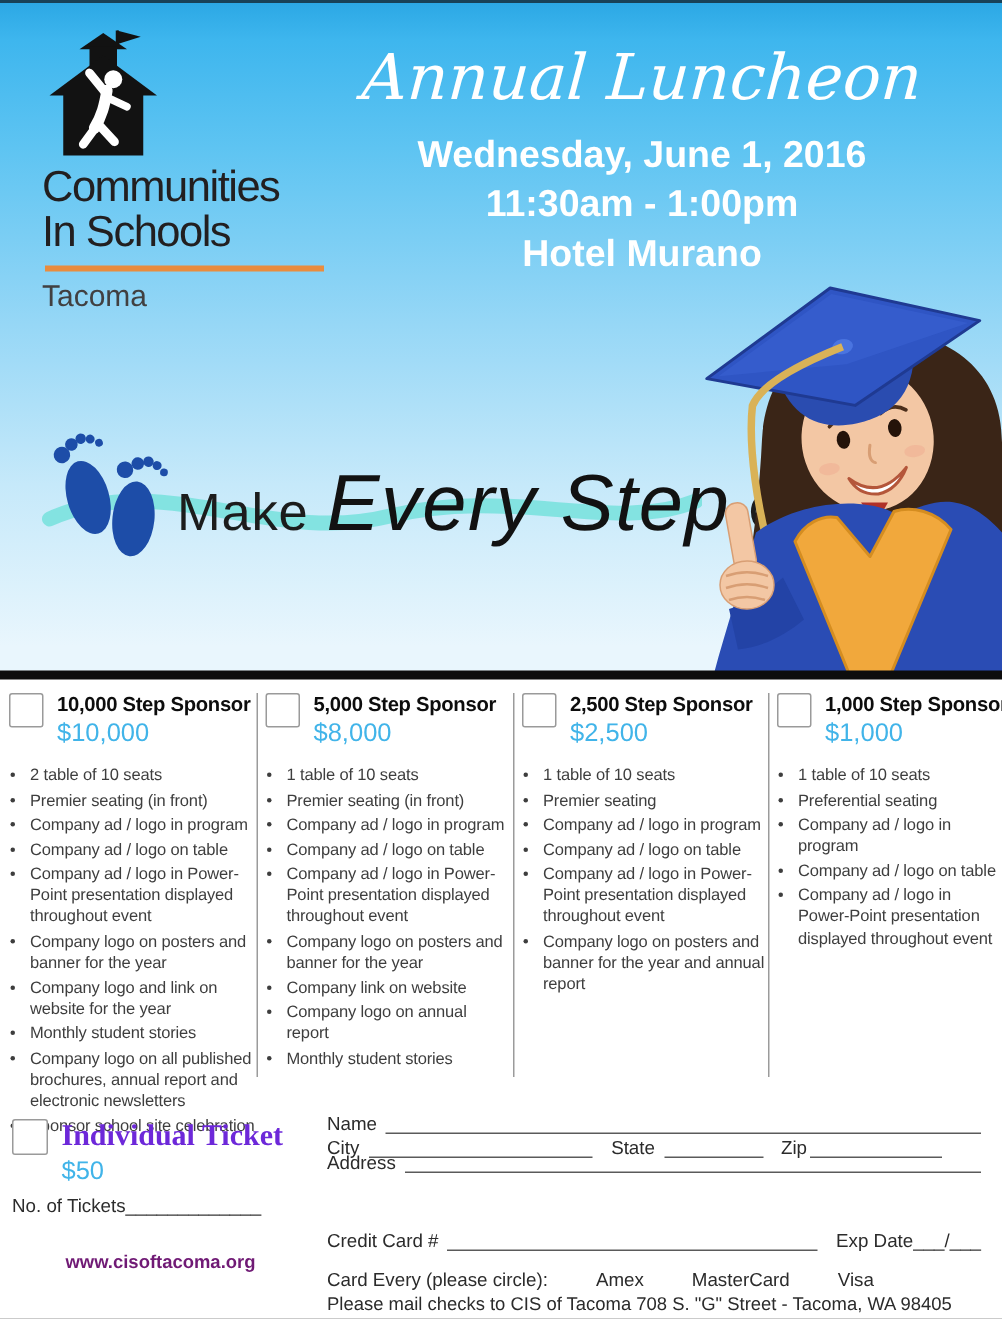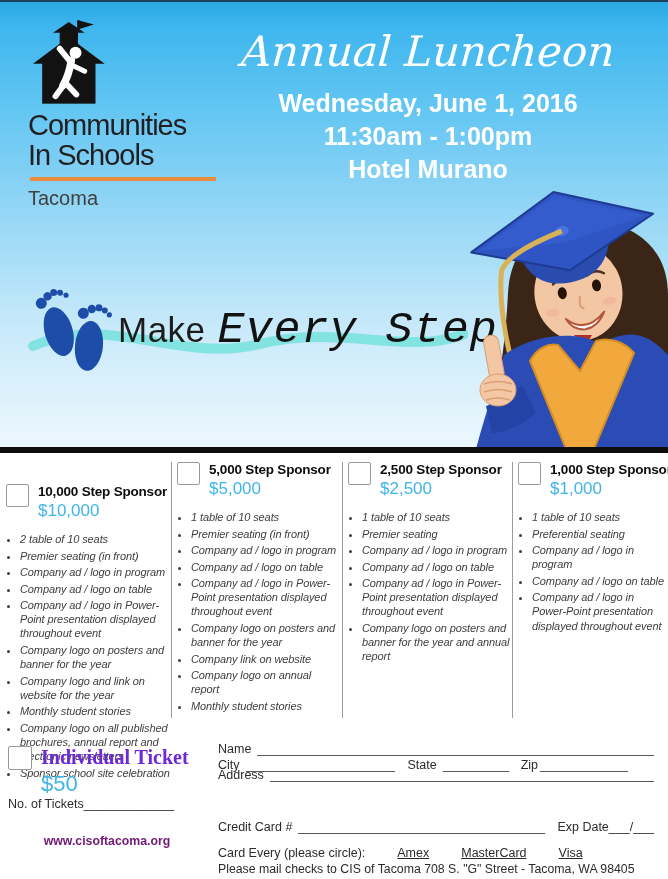--- a/index.html
+++ b/index.html
@@ -18,52 +18,52 @@
   .logo-city { font-size:20px; color:#414041; letter-spacing:0; }
 
   .event { position:absolute; left:232px; top:26px; width:392px; text-align:center; color:#ffffff; }
   .event-script { font-family:"DejaVu Serif", serif; font-style:italic; font-size:42px; line-height:52px; transform:skewX(-4deg); }
   .event-line { font-size:25px; font-weight:bold; line-height:33px; }
   .event-lines { margin-top:9px; }
 
   .wave-svg { position:absolute; left:28px; top:298px; }
   .tagline { position:absolute; left:118px; top:305px; display:flex; align-items:baseline; white-space:nowrap; }
   .tag-plain { font-size:35px; color:#1c1c1c; letter-spacing:.5px; }
-  .tag-script { font-family:Liberation Mono, monospace; font-style:italic; font-size:45px; color:#121212; margin:0 12px; letter-spacing:1px; }
+  .tag-script { font-family:Liberation Sans, sans-serif; font-style:italic; font-size:53px; color:#121212; margin:0 12px; letter-spacing:1px; }
   .footprints-svg { position:absolute; left:30px; top:276px; }
   .girl-svg { position:absolute; left:438px; top:185px; }
 
   .black-bar { position:absolute; left:0; top:447px; width:668px; height:6px; background:#0d0d0d; }
 
   
   .tier { position:absolute; top:462px; }
   .tier-head { display:flex; align-items:flex-start; }
   .checkbox { width:23px; height:23px; background:#fff; border:1.5px solid #9a9a9a; border-radius:2px; flex:0 0 auto; }
   .tier-titles { margin-left:9px; }
   .tier-title { font-size:13.5px; font-weight:bold; color:#0d0d0d; letter-spacing:-.2px; white-space:nowrap; }
   .tier-price { font-size:17px; color:#41b4e9; margin-top:2px; }
   .benefits { margin:11px 0 0 0; padding-left:14px; list-style:disc; }
-  .benefits li { font-size:11px; line-height:1.28; color:#3e3e3e; margin-bottom:2.5px; letter-spacing:-.1px;font-style:italic; }
+  .benefits li { font-size:11px; line-height:1.28; color:#3e3e3e; margin-bottom:2.5px; letter-spacing:-.1px; }
   .col-divider { position:absolute; top:462px; height:256px; width:1px; background:#9b9b9b; }
 
   
   .ticket-box { position:absolute; left:8px; top:746px; display:flex; align-items:flex-start; }
   .ticket-cb { width:24px; height:24px; }
   .ticket-title { font-size:20px; font-weight:bold; color:#6d28d9;font-family:Liberation Serif, serif; }
-  .ticket-price { font-size:22px; color:#41b4e9; margin-top:2px; }
+  .ticket-price { font-size:17px; color:#41b4e9; margin-top:2px; }
   .tickets-count { position:absolute; left:8px; top:797px; font-size:12.5px; color:#2c2c2c; }
   .links { position:absolute; left:0; top:833px; width:214px; text-align:center; font-weight:bold; font-size:12.3px; line-height:1.32; color:#701a75; }
 
   .frow { position:absolute; left:218px; right:14px; display:flex; align-items:flex-end; font-size:12.5px; color:#2b2b2b; }
   .fline { border-bottom:1px solid #5a5a5a; height:14px; margin-left:6px; }
   .grow { flex:1; }
   .r-name { top:742px; } .r-addr { top:768px;align-items:flex-end; } .r-city { top:758px; right:40px; } .r-card { top:820px; }
   .r-type { top:846px; } .r-note { top:862px; }
   .lbl-gap { margin-left:12px; }
-  .opt { margin-left:32px;text-decoration:underline; }
+  .opt { margin-left:32px; }
   .note { font-size:12.3px; color:#2b2b2b; }
 </style>
 </head>
 <body>
 
 <div class="flyer">
 
   <div class="hero">
 
     <div class="logo-wrap">
@@ -156,21 +156,21 @@
       <g transform="rotate(-10 57 182)">
         <rect x="50" y="150" width="15" height="46" rx="7" fill="#f3c7a4" stroke="#d89e74"></rect>
       </g>
       <ellipse cx="60" cy="205" rx="18" ry="16" fill="#f3c7a4" stroke="#d89e74"></ellipse>
       <path d="M46,199 Q60,194 74,199 M46,207 Q60,202 74,207 M48,215 Q60,211 72,215" stroke="#d89e74" stroke-width="1.6" fill="none"></path>
     </svg>
   </div>
 
   <div class="black-bar"></div>
 
-  <div class="tier" style="left:6px; width:165px;margin-top:22px;">
+  <div class="tier" style="left:6px; width:165px;">
     <div class="tier-head">
       <div class="checkbox"></div>
       <div class="tier-titles">
         <div class="tier-title">10,000 Step Sponsor</div>
         <div class="tier-price">$10,000</div>
       </div>
     </div>
     <ul class="benefits">
       <li>2 table of 10 seats</li>
       <li>Premier seating (in front)</li>
@@ -183,21 +183,21 @@
       <li>Company logo on all published brochures, annual report and electronic newsletters</li>
       <li>Sponsor school site celebration</li>
     </ul>
   </div>
 
   <div class="tier" style="left:177px; width:163px;">
     <div class="tier-head">
       <div class="checkbox"></div>
       <div class="tier-titles">
         <div class="tier-title">5,000 Step Sponsor</div>
-        <div class="tier-price">$5,000</div>
+        <div class="tier-price">$8,000</div>
       </div>
     </div>
     <ul class="benefits">
       <li>1 table of 10 seats</li>
       <li>Premier seating (in front)</li>
       <li>Company ad / logo in program</li>
       <li>Company ad / logo on table</li>
       <li>Company ad / logo in Power-Point presentation displayed throughout event</li>
       <li>Company logo on posters and banner for the year</li>
       <li>Company link on website</li>

